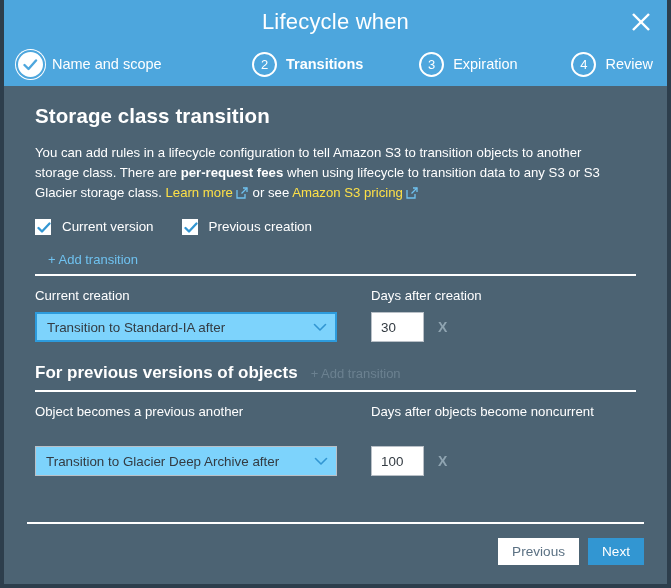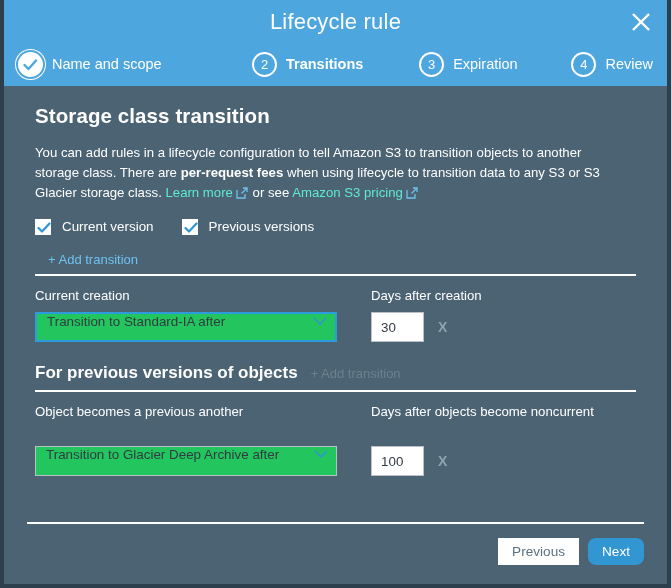--- a/index.html
+++ b/index.html
@@ -104,21 +104,21 @@
   }
   .desc {
     font-size: 13.2px;
     line-height: 20px;
     color: #ffffff;
     max-width: 592px;
     margin-bottom: 14px;
   }
   .desc b { font-weight: bold; }
   .link {
-    color: #5eead4;
+    color: #fde047;
     text-decoration: none;
     cursor: pointer;
   }
   .ext-icon {
     display: inline-block;
     vertical-align: -2px;
     margin: 0 1px 0 3px;
   }
 
   
@@ -175,24 +175,24 @@
     color: #ffffff;
     line-height: 18px;
     margin-bottom: 7px;
     min-height: 18px;
   }
   .field-label.two-line { min-height: 36px; }
 
   .select {
     width: 302px;
     height: 30px;
-    background: #22c55e;
+    background: #7dd3fc;
     border: 1px solid #b9c0c7;
     display: flex;
-    align-items: flex-start;
+    align-items: center;
     padding: 0 8px 0 10px;
     font-size: 13.4px;
     color: #333b42;
     cursor: pointer;
     position: relative;
   }
   .select.focused { border: 2px solid #2d9bdc; }
   .select .sel-text { flex: 1 1 auto; }
   .select .caret { flex: 0 0 auto; margin-left: 6px; }
 
@@ -244,30 +244,29 @@
     padding: 0 14px;
   }
   .btn-secondary {
     background: #ffffff;
     color: #5b7183;
   }
   .btn-primary {
     background: #3296d2;
     color: #ffffff;
     min-width: 56px;
-    border-radius: 8px;
   }
 </style>
 </head>
 <body>
 
 <div class="dialog">
 
   <div class="header">
-    <div class="header-title">Lifecycle rule</div>
+    <div class="header-title">Lifecycle when</div>
 
     <div class="close-icon">
       <svg width="32" height="32" viewBox="0 0 32 32" aria-hidden="true">
         <line x1="8" y1="8" x2="24" y2="24" stroke="#ffffff" stroke-width="2.4"></line>
         <line x1="24" y1="8" x2="8" y2="24" stroke="#ffffff" stroke-width="2.4"></line>
       </svg>
     </div>
 
     <div class="steps">
 
@@ -331,21 +330,21 @@
       </div>
 
       <div class="chk-sep"></div>
 
       <div class="chk-wrap">
         <div class="chk">
           <svg width="14" height="12" viewBox="0 0 14 12" aria-hidden="true">
             <polyline points="1.5,6 5,9.5 12.5,1.5" fill="none" stroke="#3296d2" stroke-width="2.3" stroke-linecap="round" stroke-linejoin="round"></polyline>
           </svg>
         </div>
-        <div class="chk-label">Previous versions</div>
+        <div class="chk-label">Previous creation</div>
       </div>
     </div>
 
     <div class="blk-current">
       <div class="group-head">
         <a class="add-link">+ Add transition</a>
       </div>
       <div class="rule"></div>
 
       <div class="row">

